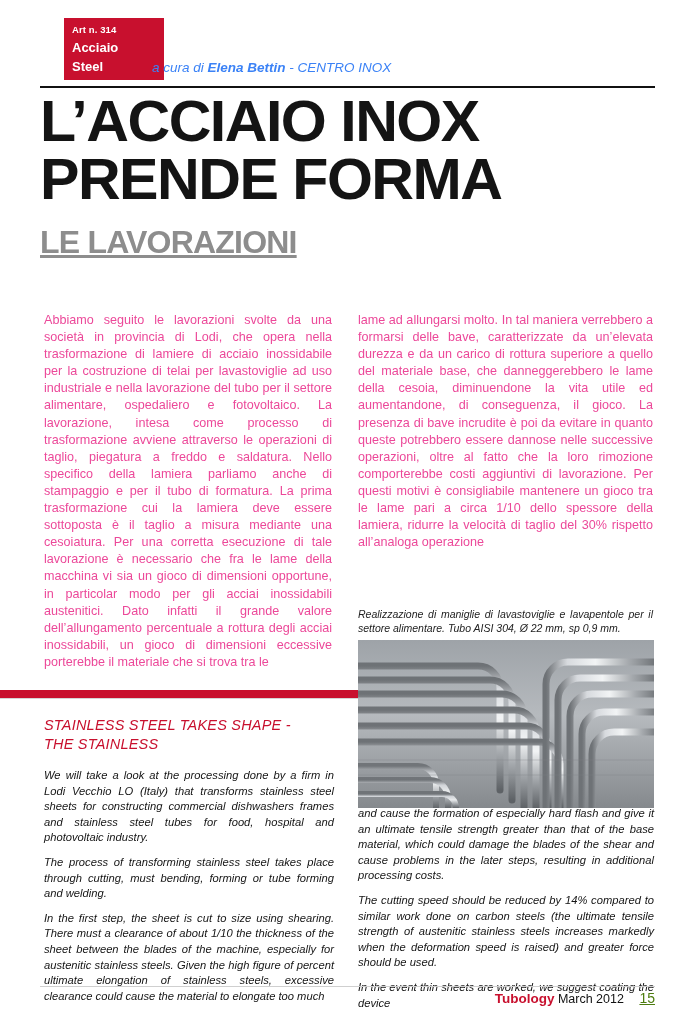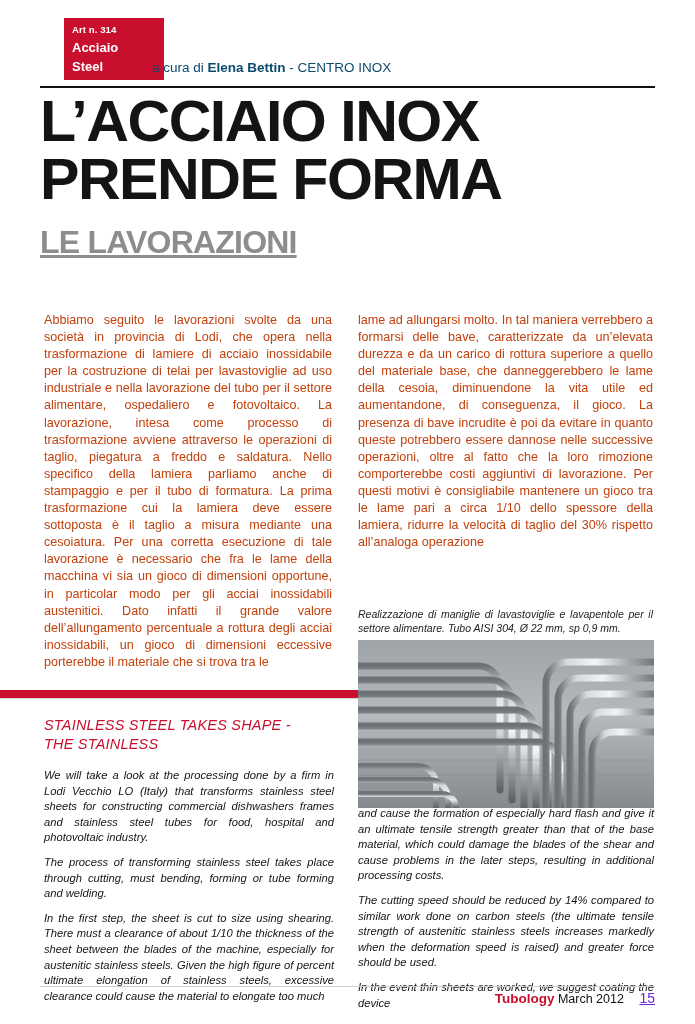--- a/index.html
+++ b/index.html
@@ -53,21 +53,22 @@
     font-size: 13px;
     font-weight: bold;
     line-height: 15px;
     margin-top: 4px;
   }
   .byline {
     position: absolute;
     left: 152px;
     top: 60px;
     font-size: 13.5px;
-    color: #0c4a6e;
+    font-style: italic;
+    color: #3b82f6;
     white-space: nowrap;
   }
   .byline b { font-weight: bold; }
   .hr-top {
     position: absolute;
     left: 40px;
     top: 86px;
     width: 615px;
     height: 2px;
     background: #111;
@@ -112,21 +113,21 @@
     position: absolute;
     left: 358px;
     top: 312px;
     width: 295px;
   }
   .it-text p {
     margin: 0;
     font-size: 12.6px;
     line-height: 17.1px;
     text-align: justify;
-    color: #c2410c;
+    color: #ec4899;
   }
 
   
   .caption {
     position: absolute;
     left: 358px;
     top: 608px;
     width: 295px;
     font-size: 10.5px;
     line-height: 13.5px;
@@ -236,21 +237,21 @@
     font-weight: bold;
     font-size: 13.5px;
   }
   .footer .date {
     font-size: 12.5px;
     color: #111;
   }
   .footer .pageno {
     font-size: 14px;
     margin-left: 12px;
-    color: #6d28d9;
+    color: #4d7c0f;
     text-decoration: underline;
   }
 </style>
 </head>
 <body>
 
 <div class="page">
 
   <div class="grey-panel"></div>
 

